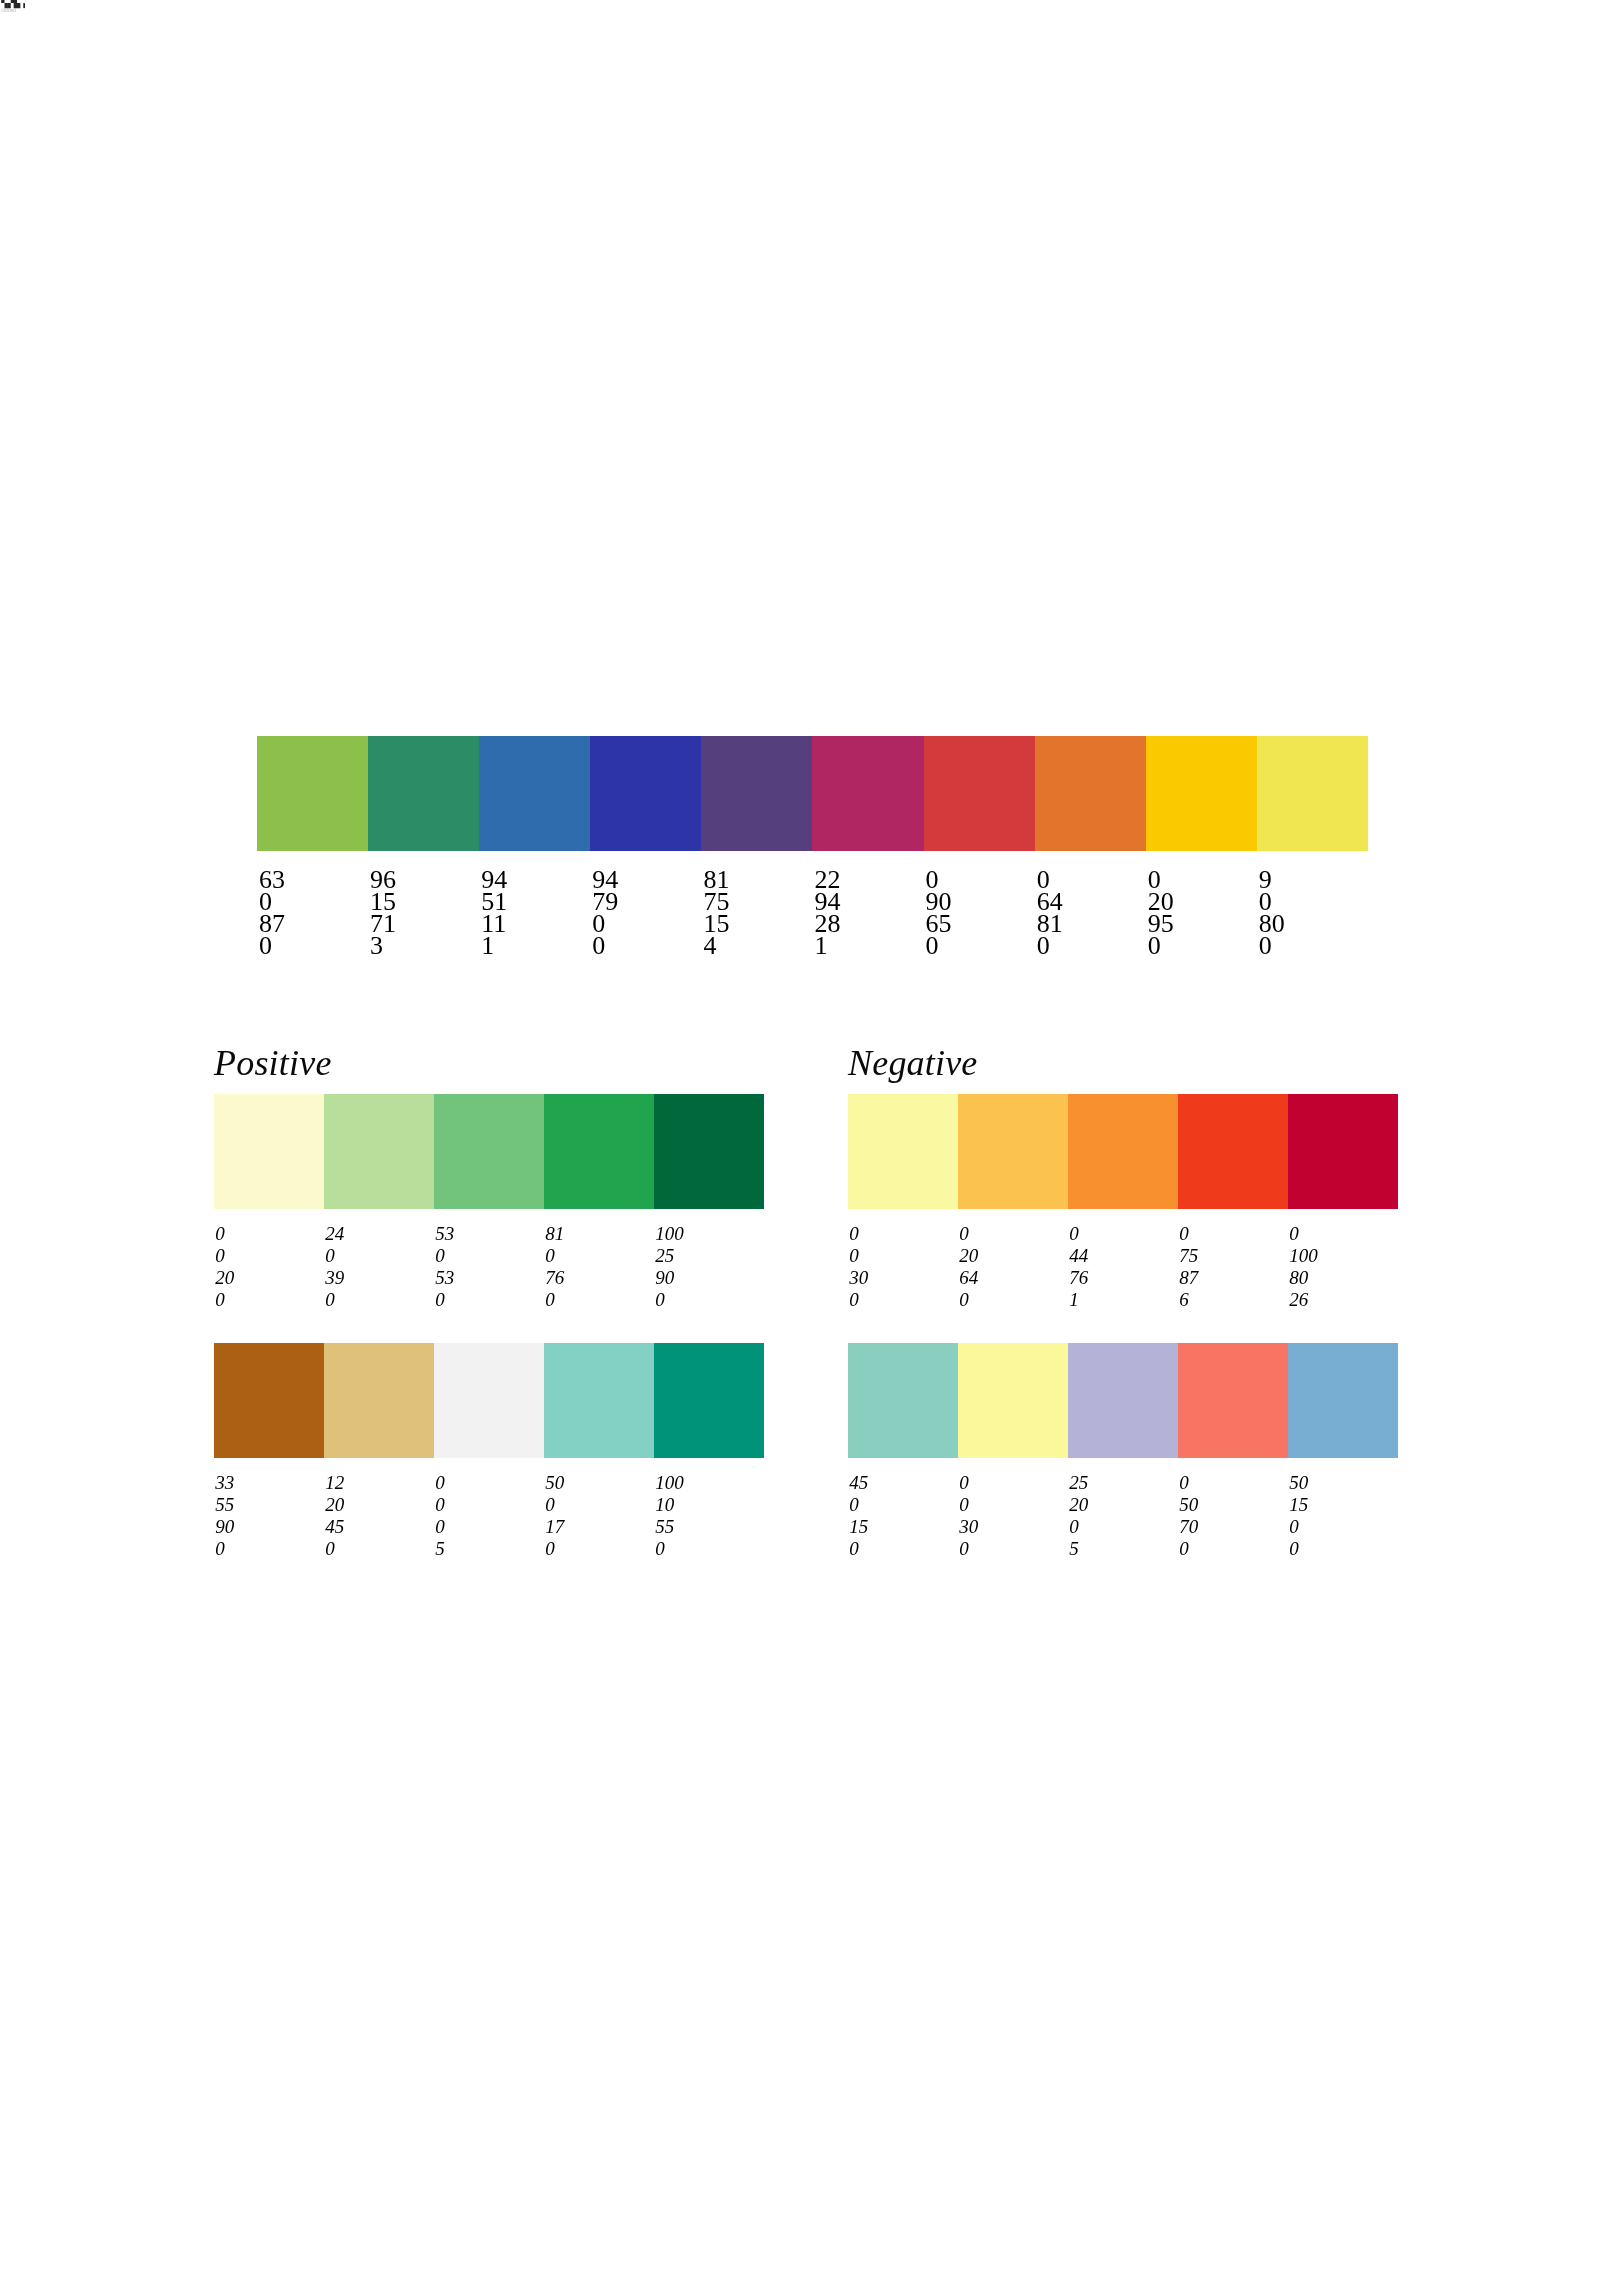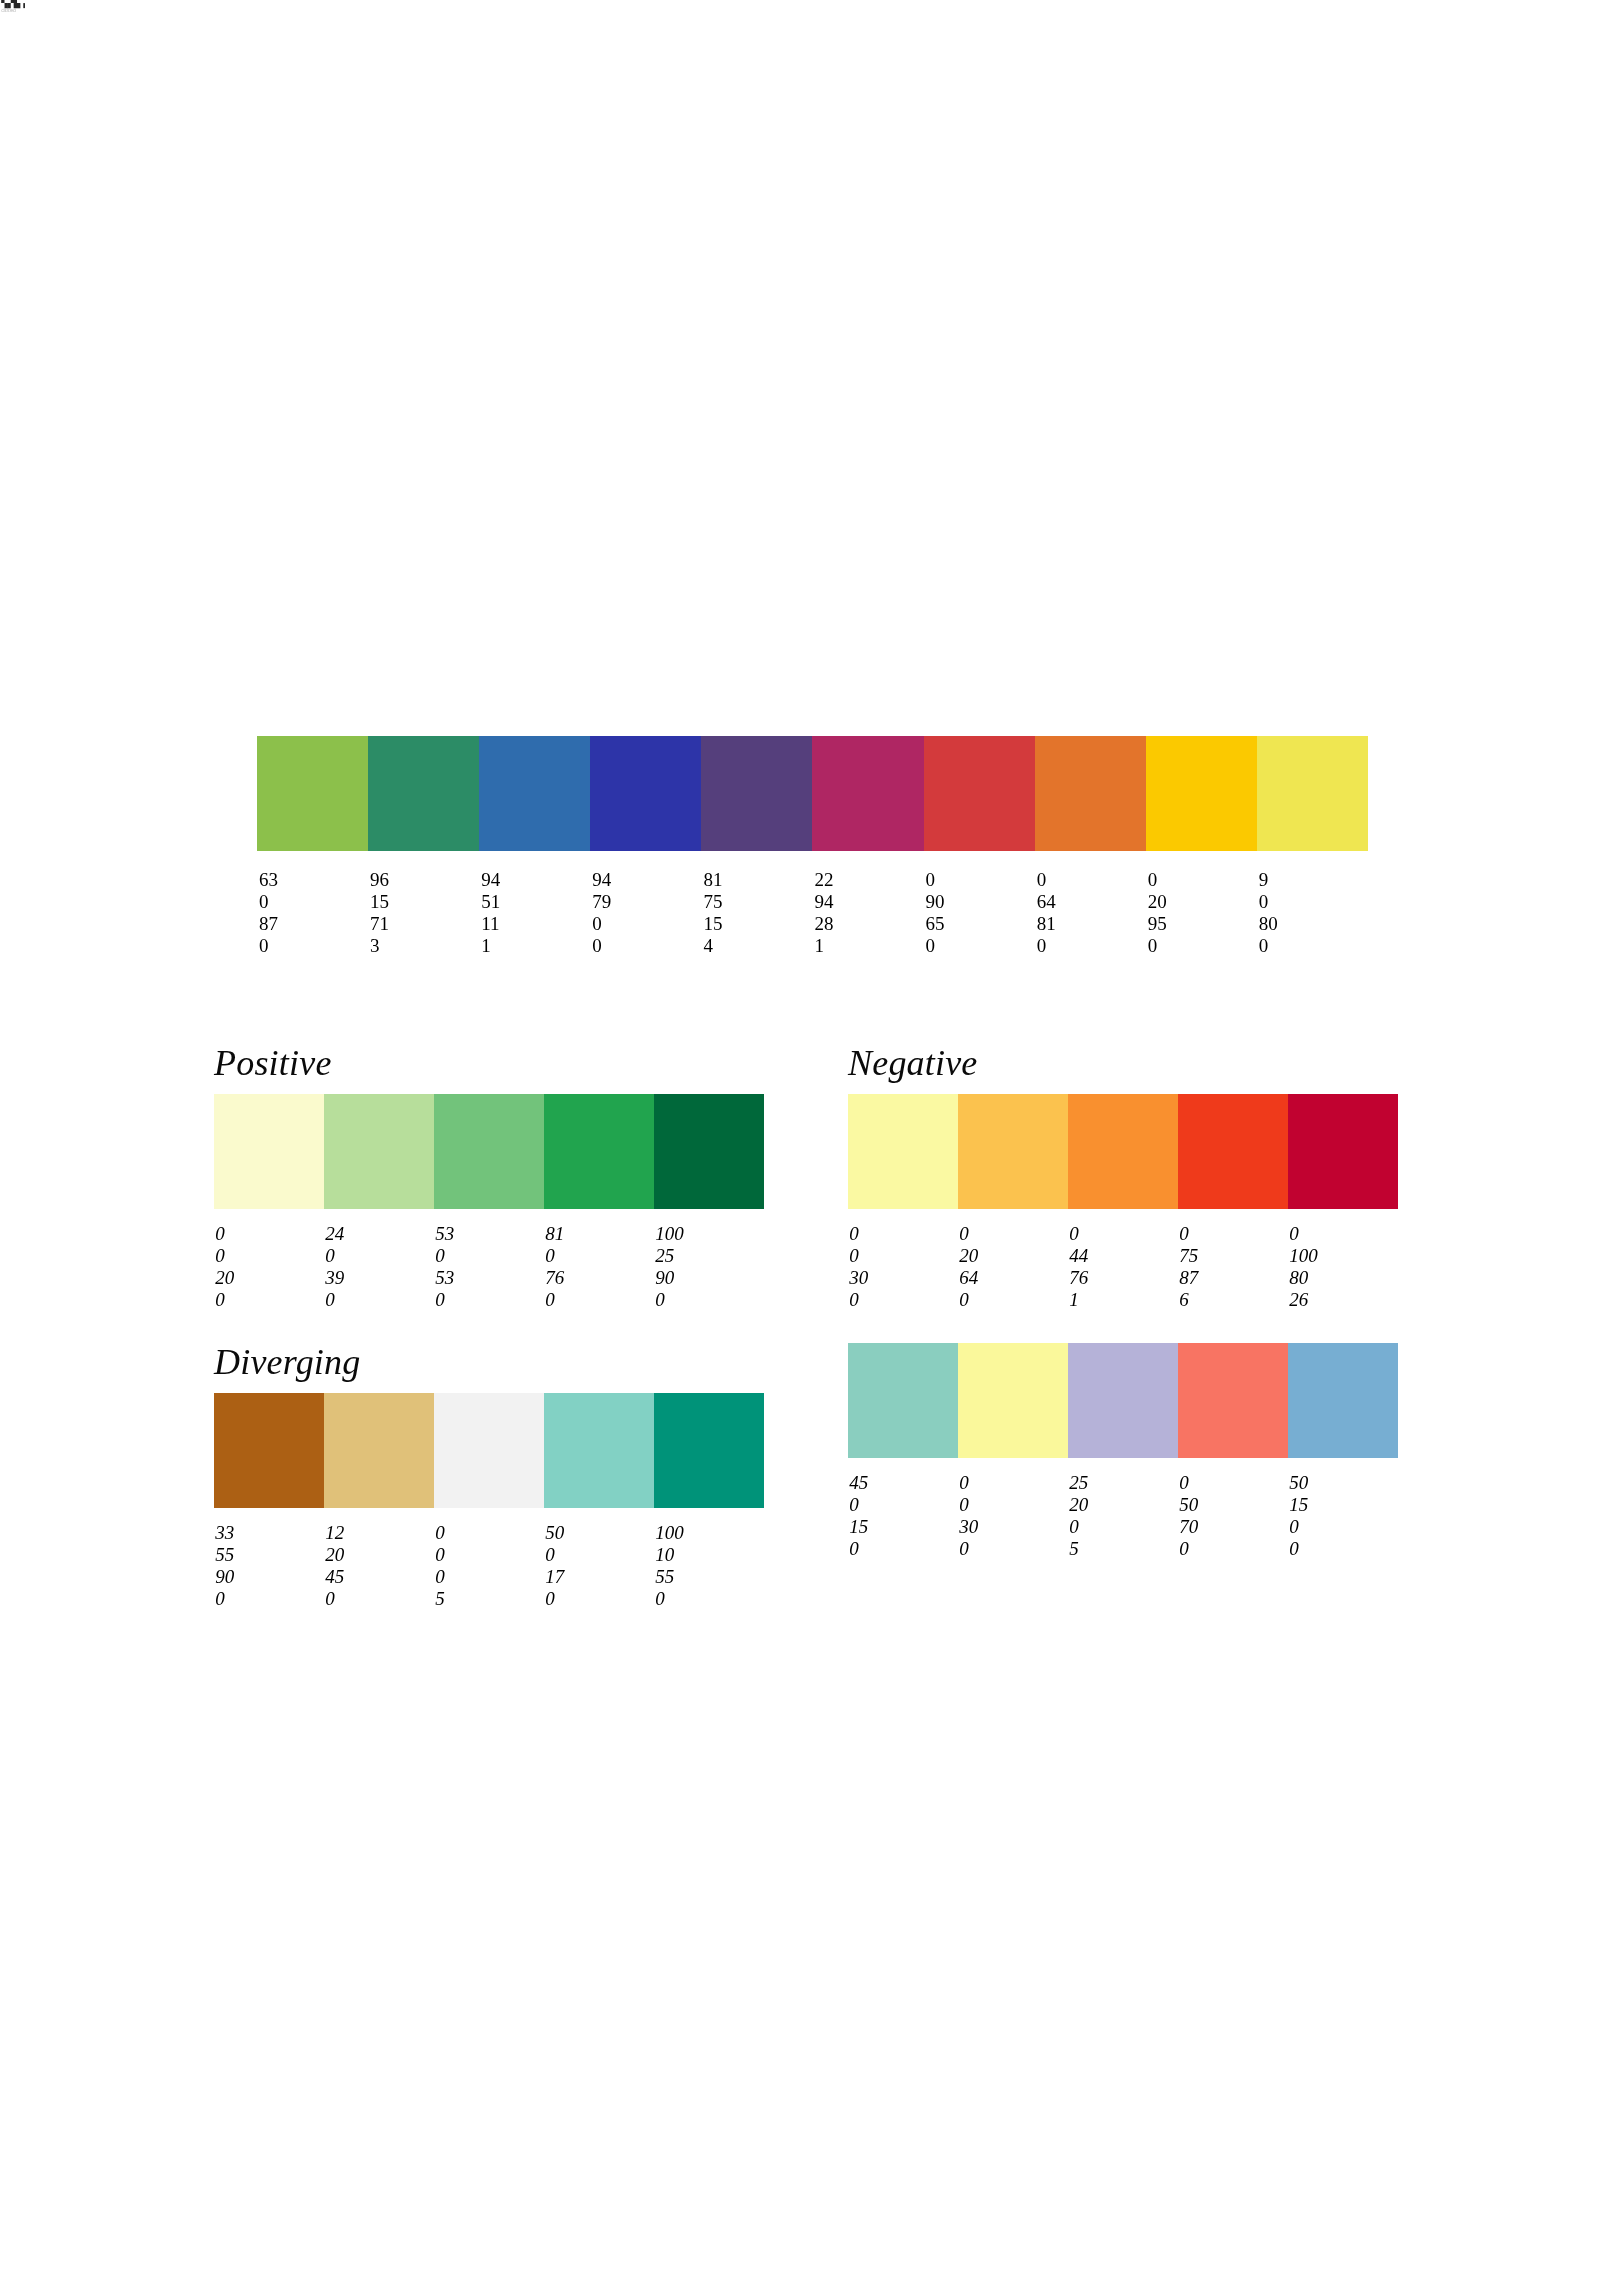--- a/index.html
+++ b/index.html
@@ -59,21 +59,21 @@
     height: 100%;
   }
   .cmyk-row {
     display: flex;
     width: 100%;
     margin-top: 17.7px;
   }
   .cmyk-col {
     flex: 1 1 0;
     font-family: "Liberation Serif", "DejaVu Serif", serif;
-    font-size: 19px;
+    font-size: 26px;
     line-height: 22px;
     color: #000000;
     padding-left: 2px;
     box-sizing: border-box;
   }
   .cmyk-col span {
     display: block;
   }
 
   
@@ -272,21 +272,20 @@
         </div>
         <div class="cmyk-col">
           <span>0</span>
           <span>100</span>
           <span>80</span>
           <span>26</span>
         </div>
       </div>
     </div>
   <div class="section div">
-      <div class="section-title">Diverging</div>
       <div class="swatch-row">
         <div class="swatch" style="background: rgb(172, 96, 20);"></div>
         <div class="swatch" style="background: rgb(224, 193, 121);"></div>
         <div class="swatch" style="background: rgb(242, 242, 242);"></div>
         <div class="swatch" style="background: rgb(130, 209, 196);"></div>
         <div class="swatch" style="background: rgb(0, 147, 121);"></div>
       </div>
       <div class="cmyk-row">
         <div class="cmyk-col">
           <span>33</span>

